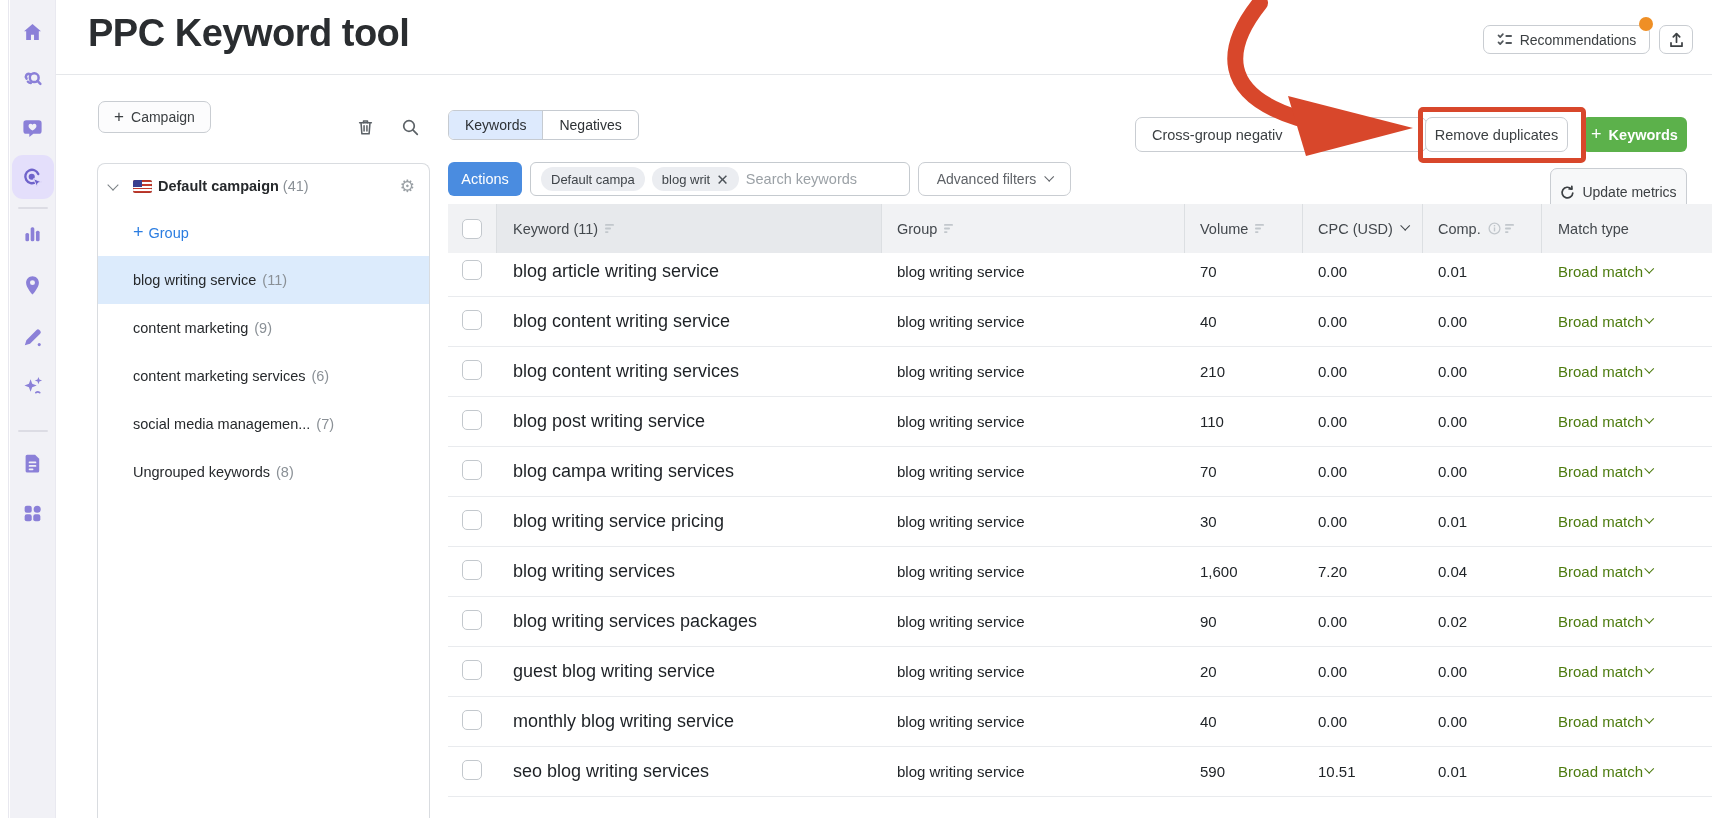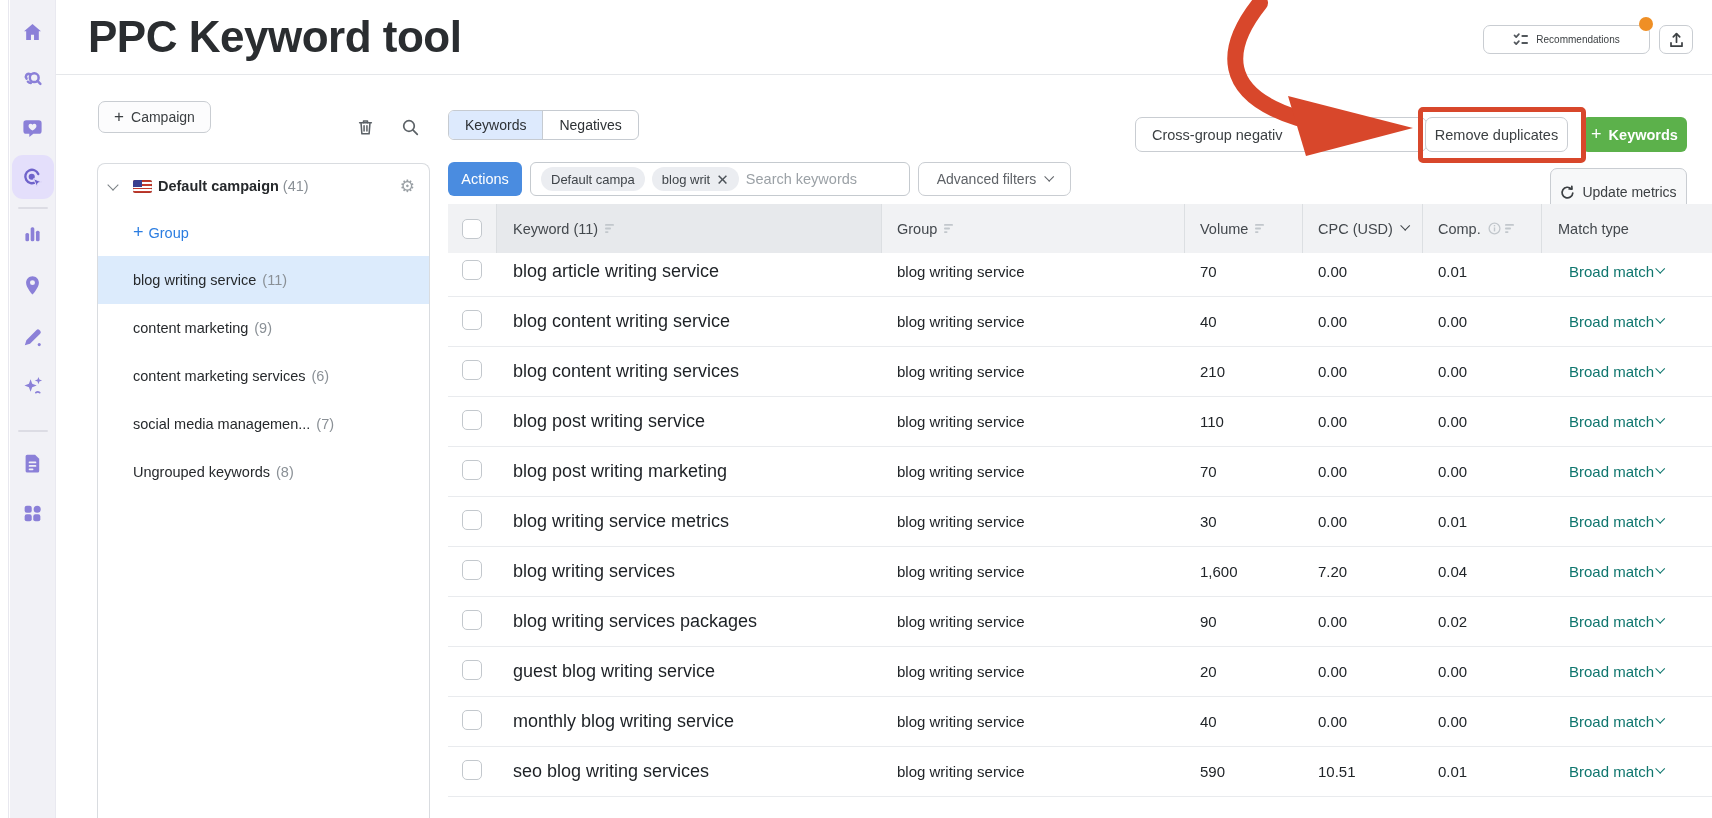--- a/index.html
+++ b/index.html
@@ -10,26 +10,26 @@
   
   .edge-strip { position:absolute; left:0; top:0; width:9px; height:818px; background:#fff; border-right:1px solid #e8e8ef; }
   .rail { position:absolute; left:10px; top:0; width:46px; height:818px; background:#f1f1f6; border-right:1px solid #e9e9f0; }
   .rail-icon { position:absolute; left:50%; transform:translate(-50%,-50%); width:40px; height:40px;
                display:flex; align-items:center; justify-content:center; cursor:pointer; }
   .rail-icon svg { width:23px; height:23px; }
   .rail-active-bg { position:absolute; left:2px; top:155px; width:42px; height:44px; background:#e4dffb; border-radius:11px; }
   .rail-div { position:absolute; left:8px; width:30px; height:2px; background:#dcdce4; border-radius:1px; }
 
   
-  .page-title { position:absolute; left:88px; top:12px; font-size:44px; font-weight:700; letter-spacing:-0.5px; color:#2a2d30;text-align:center; }
+  .page-title { position:absolute; left:88px; top:12px; font-size:38px; font-weight:700; letter-spacing:-0.5px; color:#2a2d30;text-align:center; }
   .header-rule { position:absolute; left:56px; top:74px; right:0; height:1px; background:#e5e7ea; }
 
   .btn { display:flex; align-items:center; justify-content:center; gap:7px; background:#fff;
          border:1px solid #c9cdd2; border-radius:7px; font-size:14px; color:#3c4043; cursor:pointer; white-space:nowrap; }
-  .btn-recommendations { position:absolute; left:1483px; top:25px; width:167px; height:29px; font-size:10px; }
+  .btn-recommendations { position:absolute; left:1483px; top:25px; width:167px; height:29px; font-size:14px; }
   .orange-dot { position:absolute; left:1639px; top:17px; width:14px; height:14px; border-radius:50%; }
   .btn-export { position:absolute; left:1659px; top:25px; width:34px; height:29px; }
 
   
   .btn-campaign { position:absolute; left:98px; top:101px; width:113px; height:32px; background:#fcfcfd; }
   .plus { font-size:17px; font-weight:400; line-height:1; position:relative; top:-1px; }
   .icon-btn { position:absolute; width:28px; height:28px; display:flex; align-items:center; justify-content:center; cursor:pointer; background:none; border:none; }
   .icon-trash { left:351px; top:113px; }
   .icon-search-left { left:396px; top:113px; }
 
@@ -82,21 +82,21 @@
   .t-head .cell { background:#f1f2f4; height:49px; display:flex; align-items:center; border-right:1px solid #dcdfe2; font-size:14.5px; color:#43484d; gap:7px; }
   .t-head .cell:last-child { border-right:none; }
   .t-head .cell.kwcol { background:#e7e9ec; }
   .t-body .t-row { height:50px; border-bottom:1px solid #e9ebee; background:#fff; }
   .cell { padding-left:15px; }
   .cell.ck { padding-left:14px; }
   .cell.kwcol { padding-left:16px; }
   .cell.match { padding-left:16px; }
   .t-body .cell { font-size:15px; color:#212529; }
   .t-body .cell.kwcol { font-size:18px; color:#1d2125; }
-  .match-dd { display:flex; align-items:center; gap:0; cursor:pointer; color:#0f766e;margin-left:11px; }
+  .match-dd { display:flex; align-items:center; gap:0; cursor:pointer; color:#4d7c0f; }
   .cb { width:20px; height:20px; border:1.5px solid #c3c8cd; border-radius:5px; background:#fff; cursor:pointer; display:inline-block; }
   .sort-ic { flex:none; }
   .info-ic { flex:none; margin-right:-3px; }
   .hd-chv { color:#3f4449; margin-left:1px; }
 
   
   .red-rect { position:absolute; left:1418px; top:107px; width:168px; height:56px; border:5px solid #d8472b; border-radius:5px; z-index:40; pointer-events:none; }
   .arrow-svg { position:absolute; left:0; top:0; z-index:41; pointer-events:none; }
 </style>
 </head>
@@ -396,35 +396,35 @@
           <div class="cell">0.00</div>
           <div class="cell match">
             <span class="match-dd">
               <span>Broad match</span>
               <span class="chv"></span>
             </span>
           </div>
         </div>
         <div class="t-row">
           <div class="cell ck"><span class="cb"></span></div>
-          <div class="cell kwcol">blog post writing marketing</div>
+          <div class="cell kwcol">blog campa writing services</div>
           <div class="cell">blog writing service</div>
           <div class="cell">70</div>
           <div class="cell">0.00</div>
           <div class="cell">0.00</div>
           <div class="cell match">
             <span class="match-dd">
               <span>Broad match</span>
               <span class="chv"></span>
             </span>
           </div>
         </div>
         <div class="t-row">
           <div class="cell ck"><span class="cb"></span></div>
-          <div class="cell kwcol">blog writing service metrics</div>
+          <div class="cell kwcol">blog writing service pricing</div>
           <div class="cell">blog writing service</div>
           <div class="cell">30</div>
           <div class="cell">0.00</div>
           <div class="cell">0.01</div>
           <div class="cell match">
             <span class="match-dd">
               <span>Broad match</span>
               <span class="chv"></span>
             </span>
           </div>

